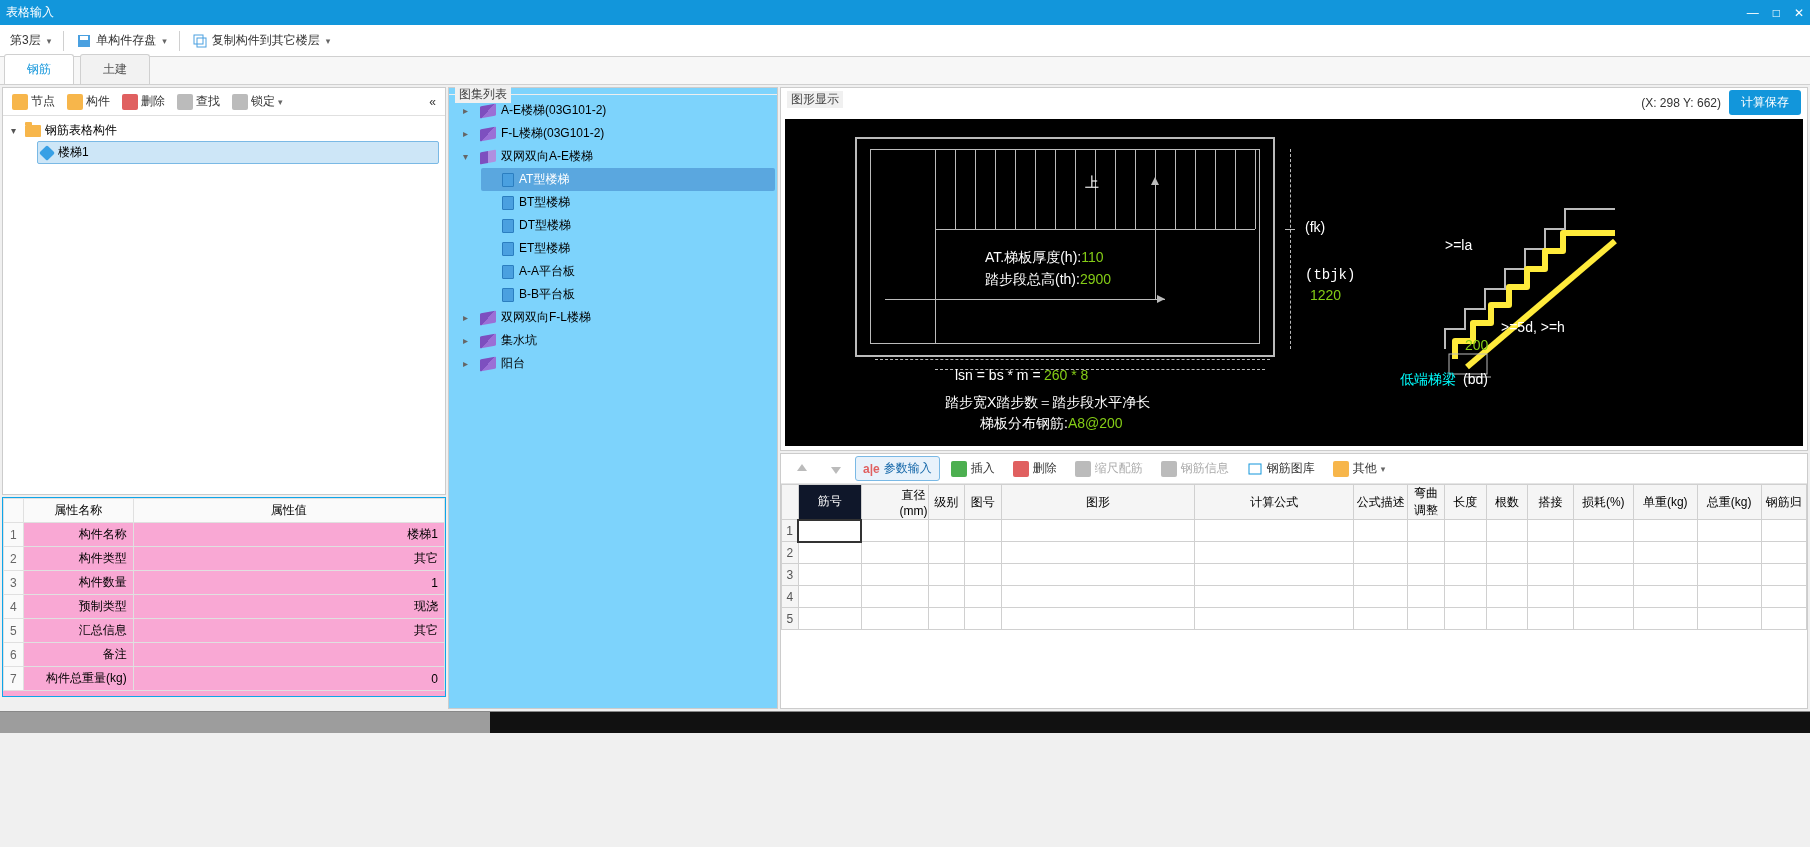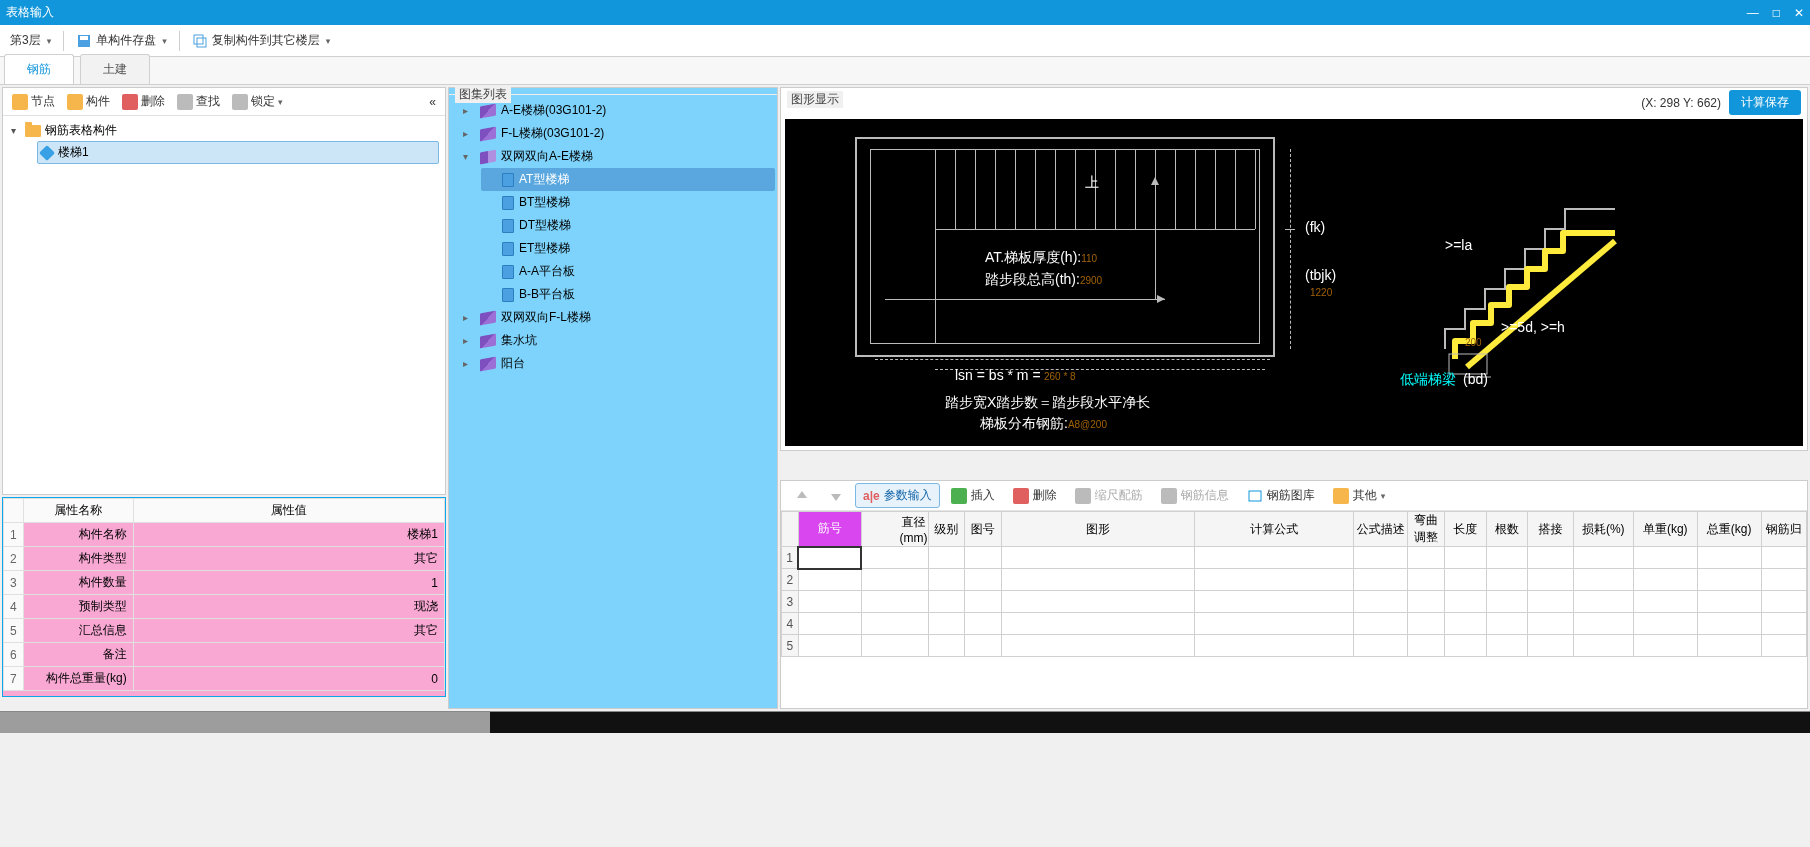--- a/index.html
+++ b/index.html
@@ -47,29 +47,29 @@
 .mid-col::-webkit-scrollbar, .mid-col .inner::-webkit-scrollbar { width: 16px; }
 .mid-col .inner::-webkit-scrollbar-thumb { background:#c6c6c6; border:3px solid #fff; border-radius:8px;}
 .atlas-node { display:flex; align-items:center; gap:5px; padding:3px 4px; margin-left:8px; cursor:pointer;}
 .atlas-node .caret { width:12px; color:#666; }
 .atlas-node.level2 { margin-left: 30px; }
 .atlas-node.selected { background:#5aa7df; color:#fff; border-radius:2px;}
 .book-icon { display:inline-block; width:16px; height:12px; background:linear-gradient(135deg,#7d4fbf 50%,#9b6fd6 50%); transform: skewY(-10deg); border-radius:1px;}
 .book-icon.open { background:linear-gradient(90deg,#7d4fbf 50%,#b08fe0 50%);}
 .page-icon { display:inline-block; width:12px; height:14px; background:#4aa0e0; border-radius:1px; border:1px solid #2b7ec0;}
 
-.right-col { flex:1; display:flex; flex-direction:column; margin:2px 2px 2px 2px;gap:27px;}
+.right-col { flex:1; display:flex; flex-direction:column; margin:2px 2px 2px 2px;}
 .fig-panel { height: 364px; background:#fff; border:1px solid #ccc; position:relative; display:flex; flex-direction:column;}
 .fig-header { display:flex; justify-content:space-between; align-items:center; padding:2px 6px 0 6px;}
 .fig-title { color:#444; background:#f0f0f0; padding:0 4px; position:relative; top:-3px;}
 .fig-right { display:flex; align-items:center; gap:8px;}
 .coord { color:#333; }
 .save-btn { background:#1296db; color:#fff; padding:4px 12px; border-radius:3px; cursor:pointer;}
 .drawing-area { flex:1; background:#000; margin:4px; position:relative; overflow:hidden; color:#fff; font-family: SimSun, monospace;}
-.drawing-area .dim-label { position:absolute; color:#a16207; font-size:10px;}
+.drawing-area .dim-label { position:absolute; color:#84cc16; font-size:14px;}
 .drawing-area .white-label { position:absolute; color:#fff; font-size:14px;}
 .drawing-area .cyan-label { position:absolute; color:#0ff; font-size:14px;}
 
 
 .outline { position:absolute; border:2px solid #bbb; }
 .dashline-h { position:absolute; border-top:1px dashed #bbb; height:0;}
 .stair-right { position:absolute; }
 .hatch > div { position:absolute; top:0; bottom:0; width:0; border-left:1px solid #bbb;}
 
 .grid-panel { flex:1; background:#fff; border:1px solid #ccc; margin-top:2px; display:flex; flex-direction:column;}
@@ -80,21 +80,21 @@
 .gicon { width:16px; height:16px; display:inline-block;}
 .g-orange { background: #f7b64b; border-radius:2px;}
 .g-green  { background: #4caf50; border-radius:2px;}
 .g-red    { background: #e06060; border-radius:2px;}
 .g-grey   { background: #bbb; border-radius:2px;}
 
 .datagrid { flex:1; overflow:auto;}
 .datagrid table { border-collapse:collapse; width:100%; }
 .datagrid th, .datagrid td { border:1px solid #d0d0d0; height:22px; text-align:center; font-weight:normal;}
 .datagrid th { background:#f5f5f5;}
-.datagrid th.selected { background:#d946ef; color:#fff;}
+.datagrid th.selected { background:#0f172a; color:#fff;}
 .datagrid td.rownum { width:18px; background:#f5f5f5; color:#555;}
 .datagrid td.editcell { background:#fff; border:2px solid #333;}
 
 .tiny-dd::after { content:" ▾"; font-size:9px; color:#666;}
 .sm-icon { width:16px; height:16px; }
 
 .bottom-strip { height: 22px; background:#9d9d9d; border-top:1px solid #888; position:relative;}
 .bottom-strip .dark { position:absolute; left:490px; right:0; top:0; bottom:0; background:#111;}
 
 svg { display:block;}
@@ -356,21 +356,21 @@
           <span class="dim-label" style="position:static;">260 * 8</span>
         </div>
         <span class="white-label" style="left:160px; top:275px;">踏步宽X踏步数＝踏步段水平净长</span>
         <div style="position:absolute; left:195px; top:296px;">
           <span class="white-label" style="position:static;">梯板分布钢筋:</span><span class="dim-label" style="position:static;">A8@200</span>
         </div>
 
         <div style="position:absolute; left:505px; top:30px; width:0; height:200px; border-left:1px dashed #bbb;"></div>
         <div style="position:absolute; left:500px; top:110px; width:10px; border-top:1px solid #bbb;"></div>
         <span class="white-label" style="left:520px; top:100px;">(fk)</span>
-        <span class="white-label" style="left:520px; top:148px;">(tbjk)</span>
+        <span class="white-label" style="left:520px; top:148px;font-family:Liberation Mono, monospace;">(tbjk)</span>
         <span class="dim-label" style="left:525px; top:168px;">1220</span>
 
         <svg class="stair-right" style="left:620px; top:60px;" width="220" height="200">
           <polyline points="40,170 40,150 60,150 60,130 80,130 80,110 100,110 100,90 120,90 120,70 140,70 140,50 160,50 160,30 210,30" fill="none" stroke="#bbb" stroke-width="2"></polyline>
           <polyline points="50,180 50,162 68,162 68,144 86,144 86,126 104,126 104,108 122,108 122,90 140,90 140,72 158,72 158,54 210,54" fill="none" stroke="#ffeb3b" stroke-width="6" stroke-linejoin="round"></polyline>
           <polyline points="62,188 210,62" stroke="#ffeb3b" stroke-width="6"></polyline>
           <rect x="44" y="175" width="38" height="20" fill="none" stroke="#bbb"></rect>
           <line x1="60" y1="198" x2="86" y2="198" stroke="#bbb"></line>
         </svg>
         <span class="white-label" style="left:660px; top:118px;">&gt;=la</span>

